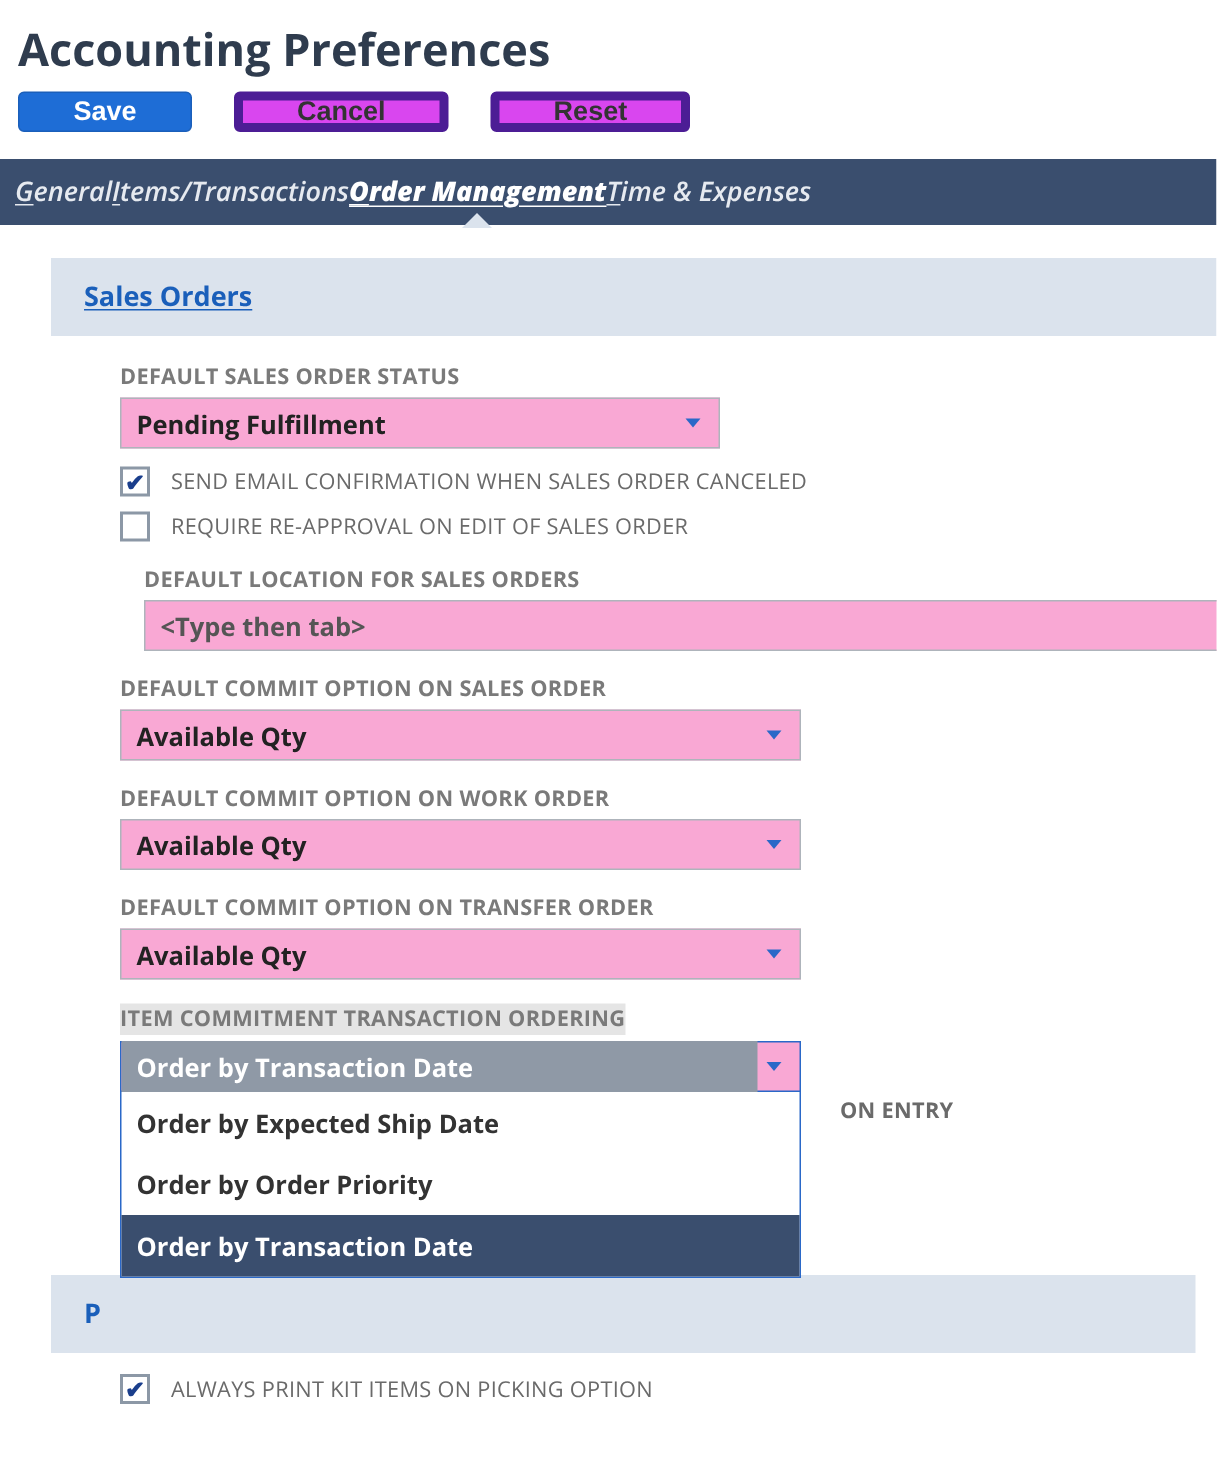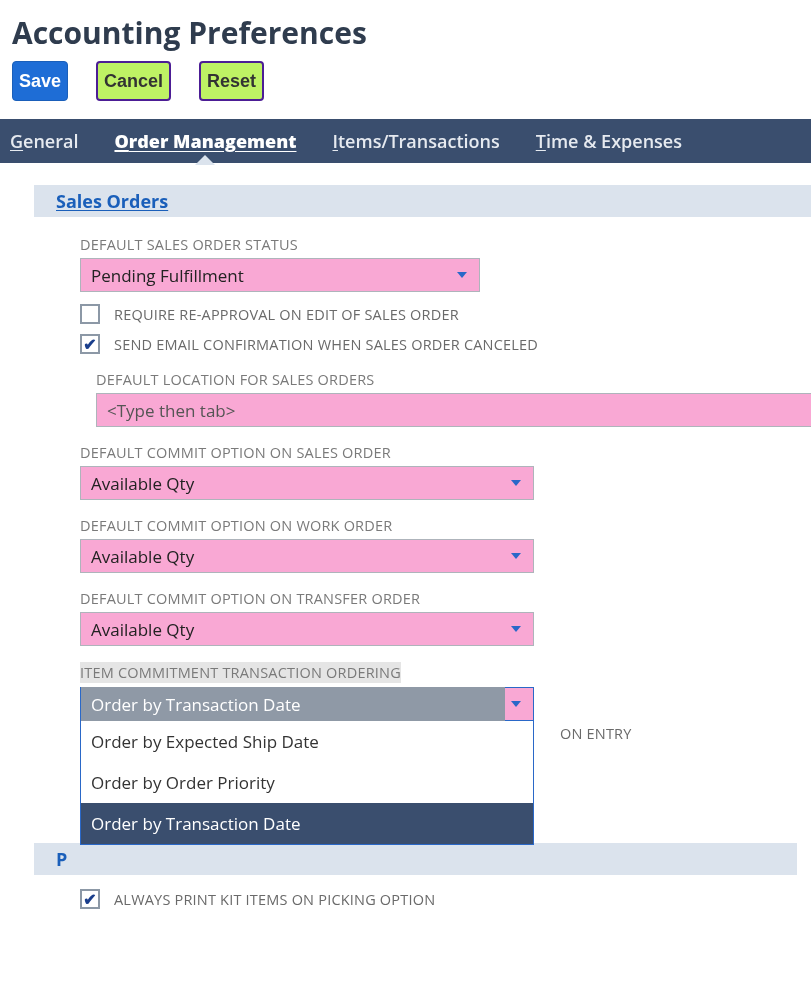--- a/index.html
+++ b/index.html
@@ -16,51 +16,51 @@
     font-weight: 700;
     padding: 12px 12px 4px 12px;
   }
   .button-row {
     padding: 4px 12px 18px 12px;
     display: flex;
     gap: 28px;
     align-items: center;
   }
   .btn {
-    height: 40px;
-    padding: 0 6px;
+    height: 27px;
+    padding: 0 36px;
     border-radius: 4px;
     font-size: 18px;
     font-weight: 600;
     cursor: pointer;
     display: inline-flex;
     align-items: center;
     justify-content: center;
   }
   .btn-primary {
     background:#1e6dd6;
     color:#fff;
     border: 1px solid #1a5fba;
   }
   .btn-secondary {
-    background:#bef264;
+    background:#d946ef;
     color:#333;
-    border:2px solid #4c1d95;
+    border:6px solid #4c1d95;
   }
   .tabs {
     background:#3a4e6e;
     height: 44px;
     display:flex;
     align-items:center;
     padding: 0 10px;
-    gap: 36px;
     color:#e6eaf0;
     font-size:18px;
     font-weight:600;
     position:relative;
+    font-style:italic;
   }
   .tab {
     cursor:pointer;
     position:relative;
   }
   .tab .ul { text-decoration: underline; text-underline-offset: 2px; }
   .tab.active {
     color:#fff;
     font-weight:800;
     text-decoration: underline;
@@ -71,29 +71,29 @@
     position:absolute;
     left:50%; transform:translateX(-50%);
     bottom:-12px;
     border-left:10px solid transparent;
     border-right:10px solid transparent;
     border-bottom:10px solid #dbe3ed;
   }
   .content { padding: 22px 0 0 34px; }
   .section-header {
     background:#dbe3ed;
-    padding: 4px 22px;
+    padding: 14px 22px;
     color:#1a5fba;
     font-size:18px;
     font-weight:700;
     text-decoration: underline;
     text-underline-offset: 2px;
   }
   .form-area { padding: 18px 14px 0 46px; }
-  .field { margin-bottom: 12px; }
+  .field { margin-bottom: 12px; font-weight: bold; }
   .label {
     color:#7a7a7a;
     font-size:14.5px;
     letter-spacing: .2px;
     margin-bottom: 4px;
   }
   .label.highlight { background: #e5e5e5; display:inline-block; padding:1px 0; }
   .select {
     border:1px solid #aeb4bb;
     height: 34px;
@@ -178,22 +178,22 @@
 <h1 class="page-title">Accounting Preferences</h1>
 
 <div class="button-row">
   <button class="btn btn-primary">Save</button>
   <button class="btn btn-secondary">Cancel</button>
   <button class="btn btn-secondary">Reset</button>
 </div>
 
 <div class="tabs">
   <div class="tab"><span class="ul">G</span><span>eneral</span></div>
+  <div class="tab"><span class="ul">I</span>tems/Transactions</div>
   <div class="tab active"><span class="ul">O</span>rder Management</div>
-  <div class="tab"><span class="ul">I</span>tems/Transactions</div>
   <div class="tab"><span class="ul">T</span>ime &amp; Expenses</div>
 </div>
 
 <div class="content">
   <div class="section-header">Sales Orders</div>
 
   <div class="form-area">
 
     <div class="field">
       <div class="label">DEFAULT SALES ORDER STATUS</div>
@@ -201,27 +201,27 @@
         <span>Pending Fulfillment</span>
         <span class="caret">
           <svg viewBox="0 0 14 10">
               <polygon points="2,2 12,2 7,8" fill="#2a68c8"></polygon>
             </svg>
         </span>
       </div>
     </div>
 
     <div class="check-row">
+      <span class="checkbox checked"></span>
+      <span class="check-label">SEND EMAIL CONFIRMATION WHEN SALES ORDER CANCELED</span>
+    </div>
+
+    <div class="check-row">
       <span class="checkbox"></span>
       <span class="check-label">REQUIRE RE-APPROVAL ON EDIT OF SALES ORDER</span>
-    </div>
-
-    <div class="check-row">
-      <span class="checkbox checked"></span>
-      <span class="check-label">SEND EMAIL CONFIRMATION WHEN SALES ORDER CANCELED</span>
     </div>
 
     <div class="field" style="margin-top:16px;margin-left:16px;">
       <div class="label">DEFAULT LOCATION FOR SALES ORDERS</div>
       <div class="select w655">
         <span class="placeholder">&lt;Type then tab&gt;</span>
         <span class="dbl-caret">
           <svg viewBox="0 0 14 8">
               <polygon points="3,6 11,6 7,1" fill="#2a68c8"></polygon>
             </svg>

